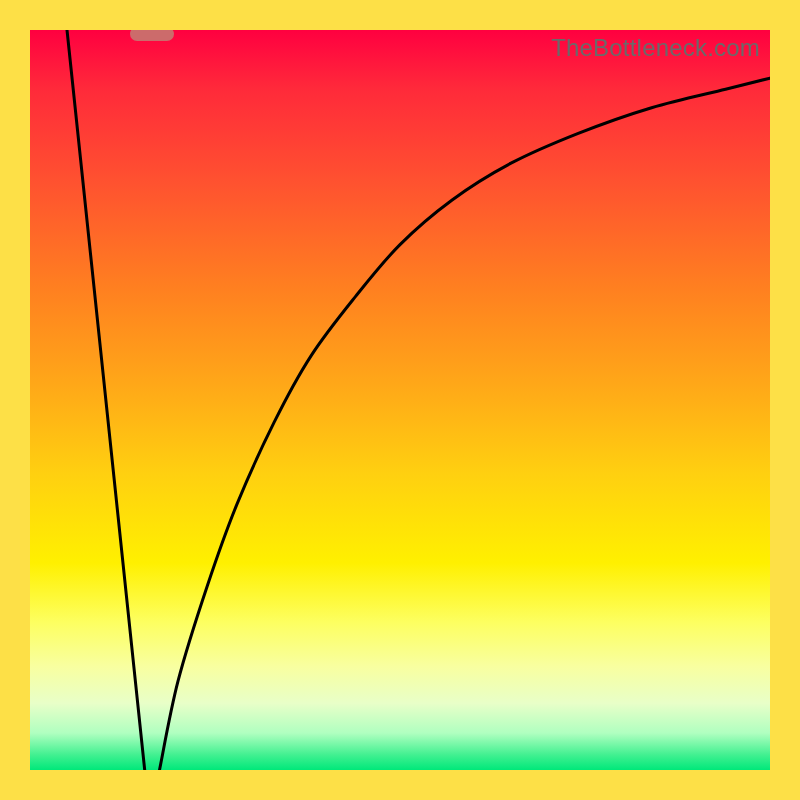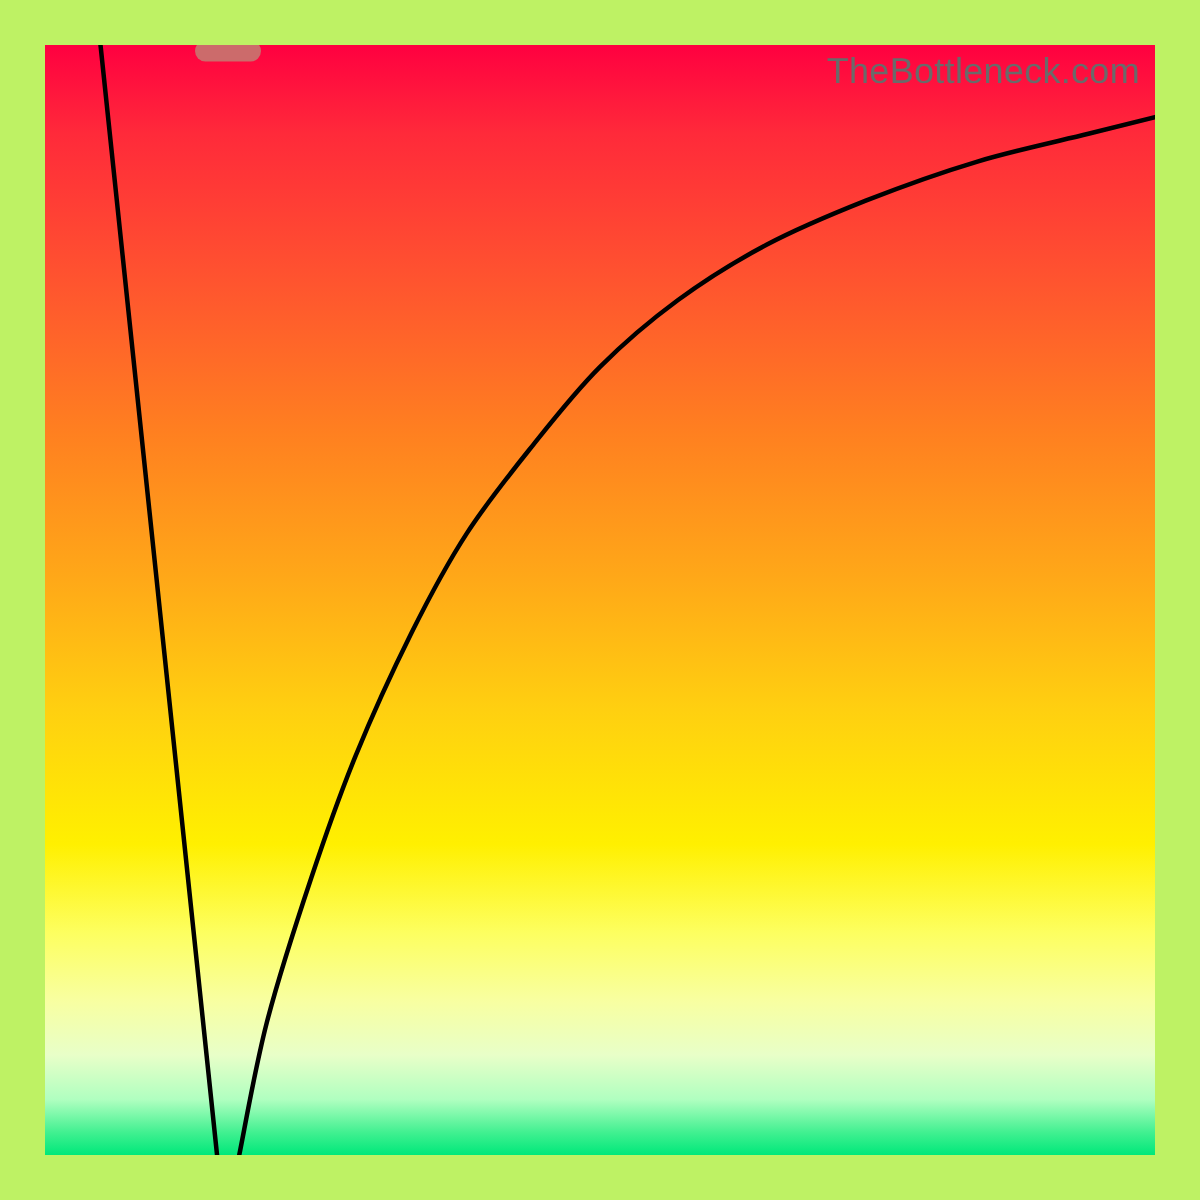--- a/index.html
+++ b/index.html
@@ -10,21 +10,21 @@
     overflow: hidden;
     background: #000;
     font-family: Arial, Helvetica, sans-serif;
   }
   .frame {
     position: absolute;
     left: 0;
     top: 0;
     width: 800px;
     height: 800px;
-    background: #bef264;
+    background: #fde047;
     text-align: right;
   }
   .plot {
     position: absolute;
     left: 30px;
     top: 30px;
     width: 740px;
     height: 740px;
     overflow: hidden;
   }

